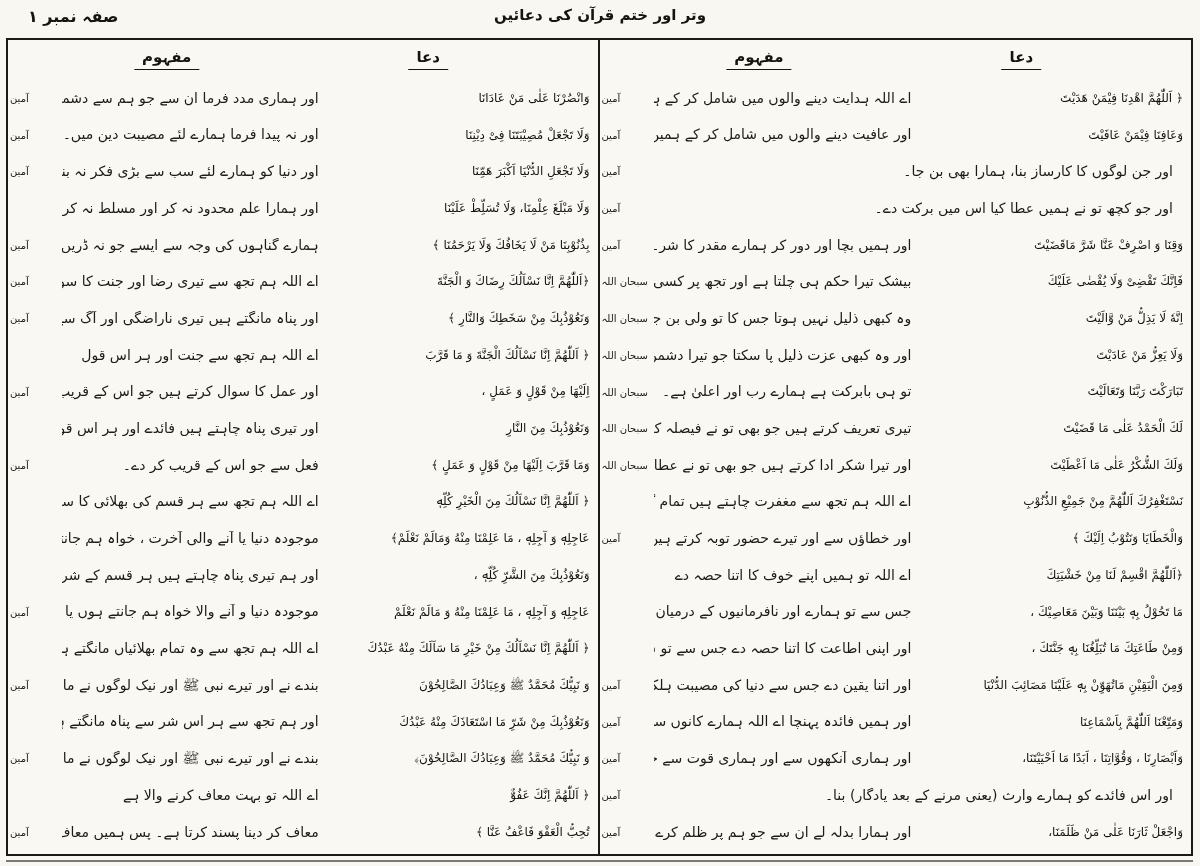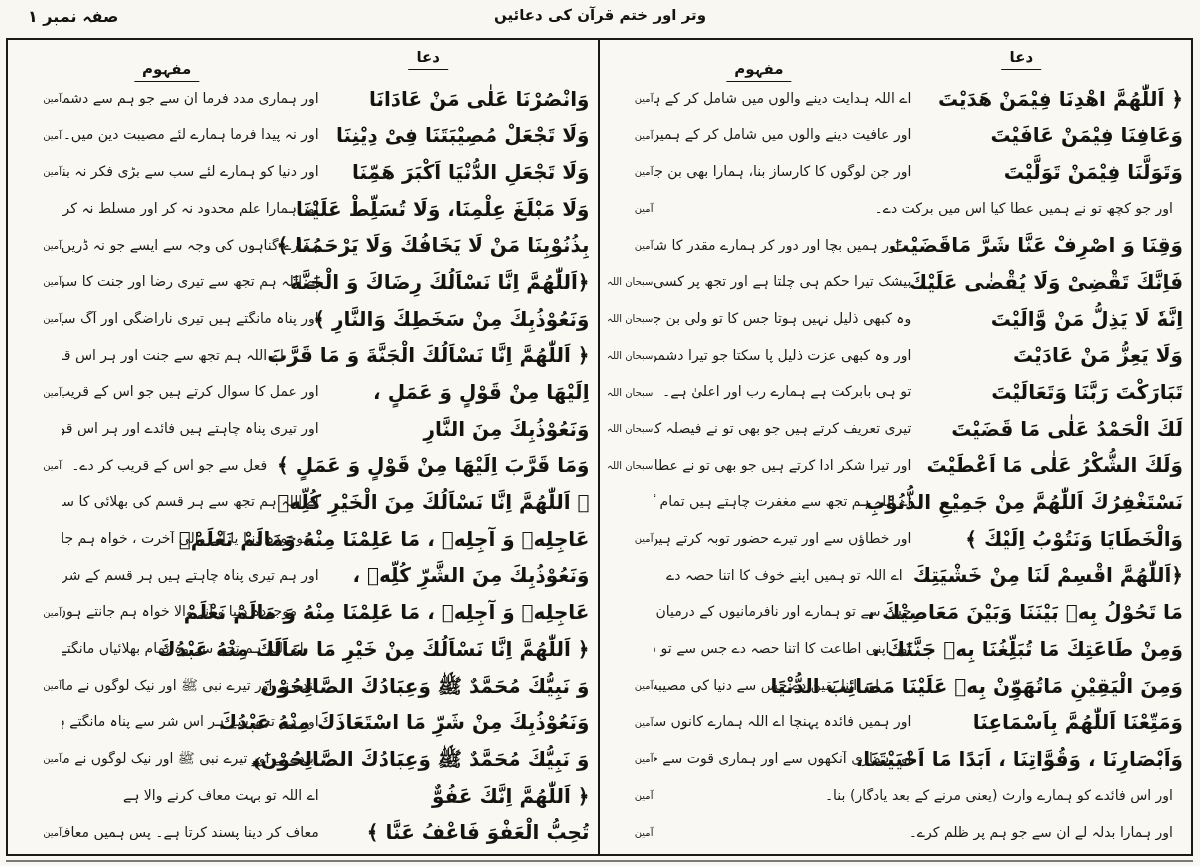--- a/index.html
+++ b/index.html
@@ -27,36 +27,36 @@
   }
   .half{width:50%;display:flex;flex-direction:column;direction:rtl;box-sizing:border-box;}
   .half-right{border-left:none;}
   .half-left{border-right:2px solid #1c1a18;}
   .half-header{position:relative;height:40px;flex:none;}
   .hdr{
     position:absolute;top:8px;font-size:15px;font-weight:bold;
     border-bottom:1.6px solid #161412;padding:0 8px 3px 8px;white-space:nowrap;
   }
   .hdr-dua{right:22%;transform:translateX(-50%);}
-  .hdr-meaning{right:62%;transform:translateX(-50%);margin-top:12px;}
+  .hdr-meaning{right:62%;transform:translateX(-50%);}
   .rows{flex:1;display:flex;flex-direction:column;justify-content:space-between;padding:1px 0 4px 0;}
   .row{
     flex:none;height:35px;display:flex;flex-direction:row;align-items:center;
     direction:rtl;padding:0 8px 0 2px;overflow:hidden;
   }
   .dua{
     flex:0 1 auto;min-width:45%;white-space:nowrap;
-    font-size:20px;font-weight:bold;letter-spacing:0px;line-height:1.1;
+    font-size:12px;font-weight:normal;letter-spacing:0px;line-height:1.1;
   }
   .meaning{
     flex:1 1 auto;white-space:nowrap;overflow:hidden;
     font-size:14px;padding:0 10px 0 4px;line-height:1.1;color:#1d1a17;
   }
   .marker{
-    flex:none;width:52px;text-align:right;font-size:10px;white-space:nowrap;color:#1d1a17;
+    flex:none;width:52px;text-align:left;font-size:10px;white-space:nowrap;color:#1d1a17;
   }
 </style>
 </head>
 <body>
 
 <div class="topbar">
   <div class="page-number">صفہ نمبر ۱</div>
   <div class="page-title">وتر اور ختم قرآن کی دعائیں</div>
 </div>
 
@@ -186,21 +186,20 @@
           <span class="dua">﴿ اَللّٰهُمَّ اهْدِنَا فِيْمَنْ هَدَيْتَ</span>
           <span class="meaning">اے اللہ ہدایت دینے والوں میں شامل کر کے ہمیں بھی ہدایت دے۔</span>
           <span class="marker">آمین</span>
         </div>
         <div class="row">
           <span class="dua">وَعَافِنَا فِيْمَنْ عَافَيْتَ</span>
           <span class="meaning">اور عافیت دینے والوں میں شامل کر کے ہمیں بھی عافیت دے۔</span>
           <span class="marker">آمین</span>
         </div>
         <div class="row">
-          <span class="dua">وَتَوَلَّنَا فِيْمَنْ تَوَلَّيْتَ</span>
           <span class="meaning">اور جن لوگوں کا کارساز بنا، ہمارا بھی بن جا۔</span>
           <span class="marker">آمین</span>
         </div>
         <div class="row">
           <span class="meaning">اور جو کچھ تو نے ہمیں عطا کیا اس میں برکت دے۔</span>
           <span class="marker">آمین</span>
         </div>
         <div class="row">
           <span class="dua">وَقِنَا وَ اصْرِفْ عَنَّا شَرَّ مَاقَضَيْتَ</span>
           <span class="meaning">اور ہمیں بچا اور دور کر ہمارے مقدر کا شر۔</span>
@@ -274,18 +273,19 @@
         <div class="row">
           <span class="dua">وَاَبْصَارِنَا ، وَقُوَّاتِنَا ، اَبَدًا مَا اَحْيَيْتَنَا،</span>
           <span class="meaning">اور ہماری آنکھوں سے اور ہماری قوت سے جب تک تو ہمیں زندہ رکھ۔</span>
           <span class="marker">آمین</span>
         </div>
         <div class="row">
           <span class="meaning">اور اس فائدے کو ہمارے وارث (یعنی مرنے کے بعد یادگار) بنا۔</span>
           <span class="marker">آمین</span>
         </div>
         <div class="row">
+          <span class="dua">وَاجْعَلْ ثَارَنَا عَلٰى مَنْ ظَلَمَنَا،</span>
           <span class="meaning">اور ہمارا بدلہ لے ان سے جو ہم پر ظلم کرے۔</span>
           <span class="marker">آمین</span>
         </div>
       </div>
   </div>
 </div>
 
 </body></html>

